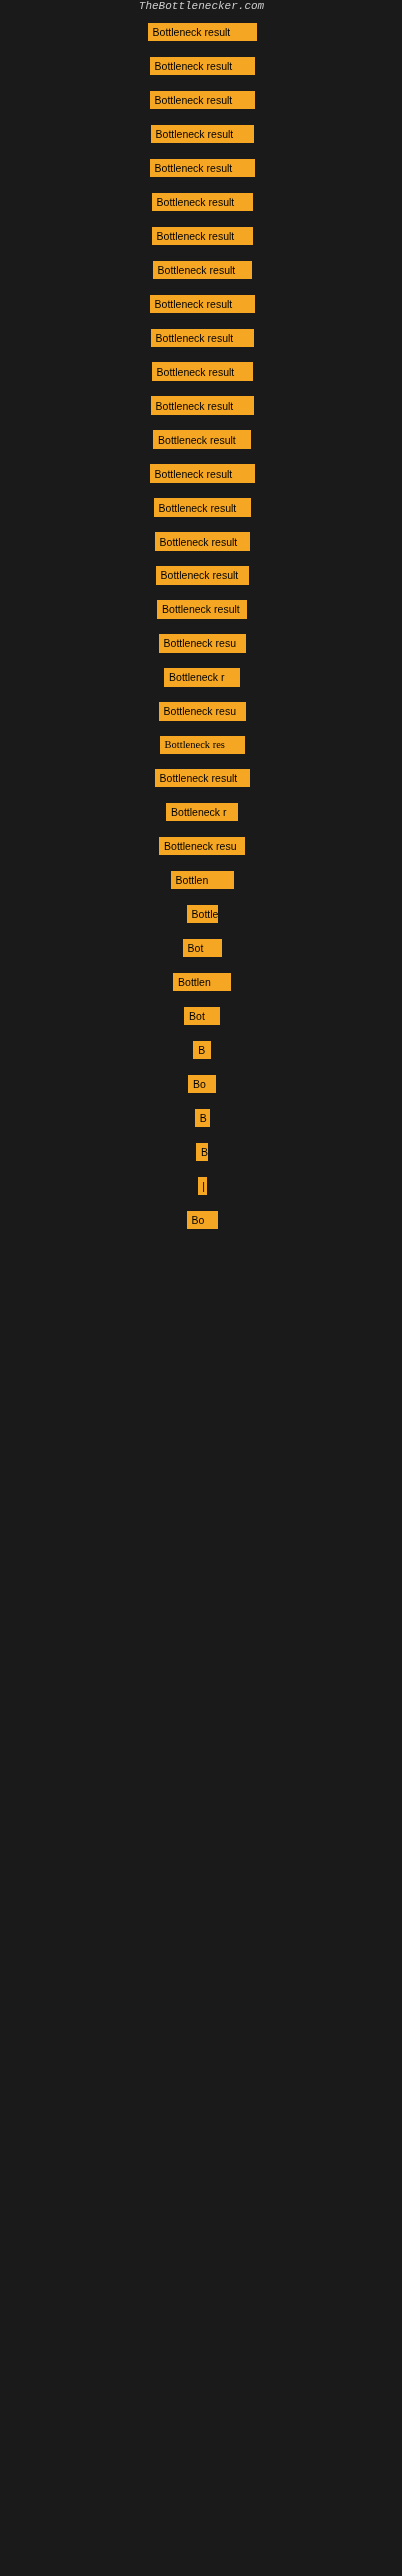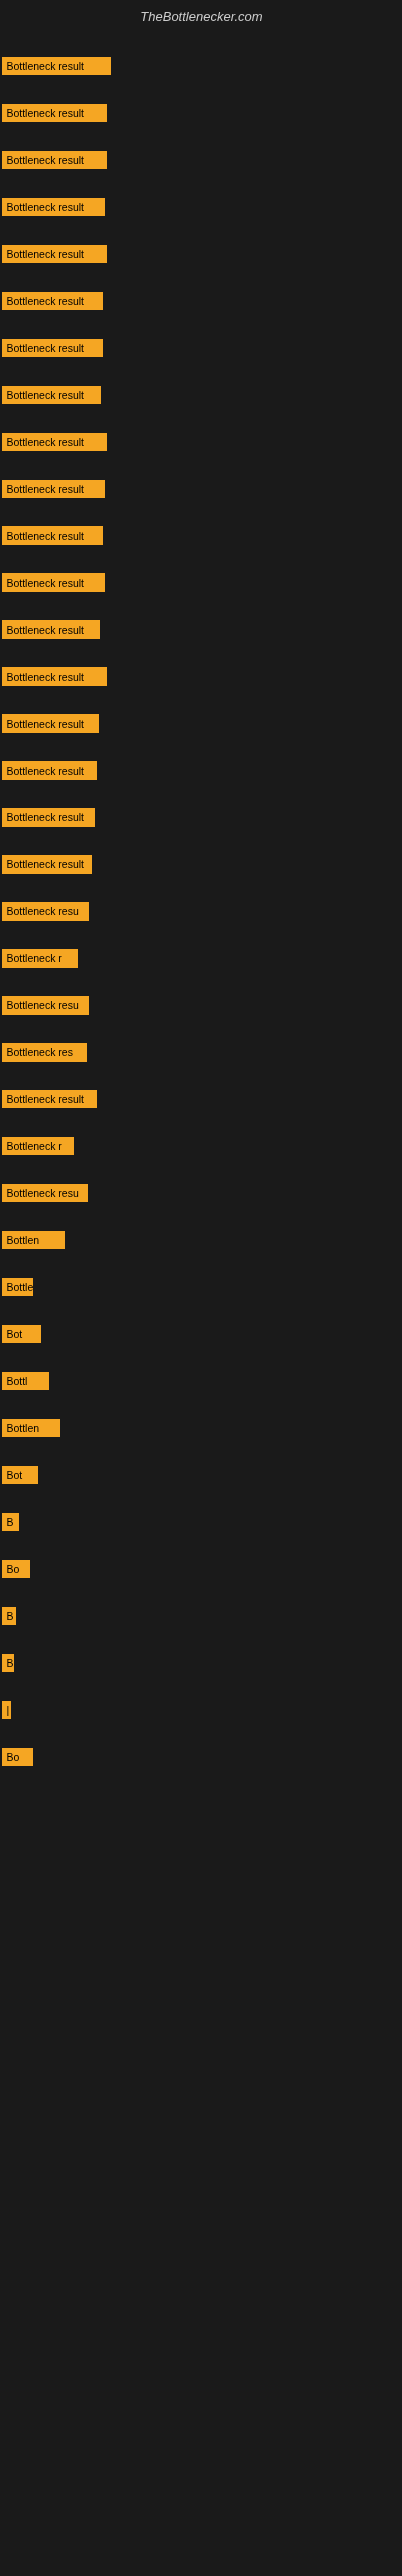--- a/index.html
+++ b/index.html
@@ -10,39 +10,41 @@
     body {
       background-color: #1a1a1a;
       width: 403px;
       min-height: 2576px;
       font-family: Arial, sans-serif;
       position: relative;
     }
     .site-title {
       text-align: center;
       color: #cccccc;
-      font-size: 13px;
-      padding: 9px 0;
+      font-size: 11px;
+      padding: 0 0;
       font-style: italic;
+      font-family: Liberation Mono, monospace;
     }
     .bottleneck-bar {
       background-color: #f5a623;
       color: #000;
       font-size: 10.5px;
       font-weight: normal;
       padding: 3.2px 4.8px;
       white-space: nowrap;
       overflow: hidden;
       display: inline-block;
       margin: 4.8px 0 4.8px 1.6px;
     }
     .row {
       display: flex;
       align-items: center;
-      margin: 19px 0;
+      margin: 6px 0;
+      justify-content: center;
     }
   </style>
 </head>
 <body>
 
 <div class="site-title">TheBottlenecker.com</div>
 
 <div id="bars-container">
 <div class="row">
       <div class="bottleneck-bar" style="width: 109px;">Bottleneck result</div>
@@ -101,42 +103,39 @@
     <div class="row">
       <div class="bottleneck-bar" style="width: 87px;">Bottleneck resu</div>
     </div>
     <div class="row">
       <div class="bottleneck-bar" style="width: 76px;">Bottleneck r</div>
     </div>
     <div class="row">
       <div class="bottleneck-bar" style="width: 87px;">Bottleneck resu</div>
     </div>
     <div class="row">
-      <div class="bottleneck-bar" style="width: 85px;">Bottleneck res</div>
+      <div class="bottleneck-bar" style="width: 85px; font-family: Liberation Serif, serif;">Bottleneck res</div>
     </div>
     <div class="row">
       <div class="bottleneck-bar" style="width: 95px;">Bottleneck result</div>
     </div>
     <div class="row">
       <div class="bottleneck-bar" style="width: 72px;">Bottleneck r</div>
     </div>
     <div class="row">
       <div class="bottleneck-bar" style="width: 86px;">Bottleneck resu</div>
     </div>
     <div class="row">
       <div class="bottleneck-bar" style="width: 63px;">Bottlen</div>
     </div>
     <div class="row">
       <div class="bottleneck-bar" style="width: 31px;">Bottle</div>
     </div>
     <div class="row">
       <div class="bottleneck-bar" style="width: 39px;">Bot</div>
-    </div>
-    <div class="row">
-      <div class="bottleneck-bar" style="width: 47px;">Bottl</div>
     </div>
     <div class="row">
       <div class="bottleneck-bar" style="width: 58px;">Bottlen</div>
     </div>
     <div class="row">
       <div class="bottleneck-bar" style="width: 36px;">Bot</div>
     </div>
     <div class="row">
       <div class="bottleneck-bar" style="width: 17.7px;">B</div>
     </div>

